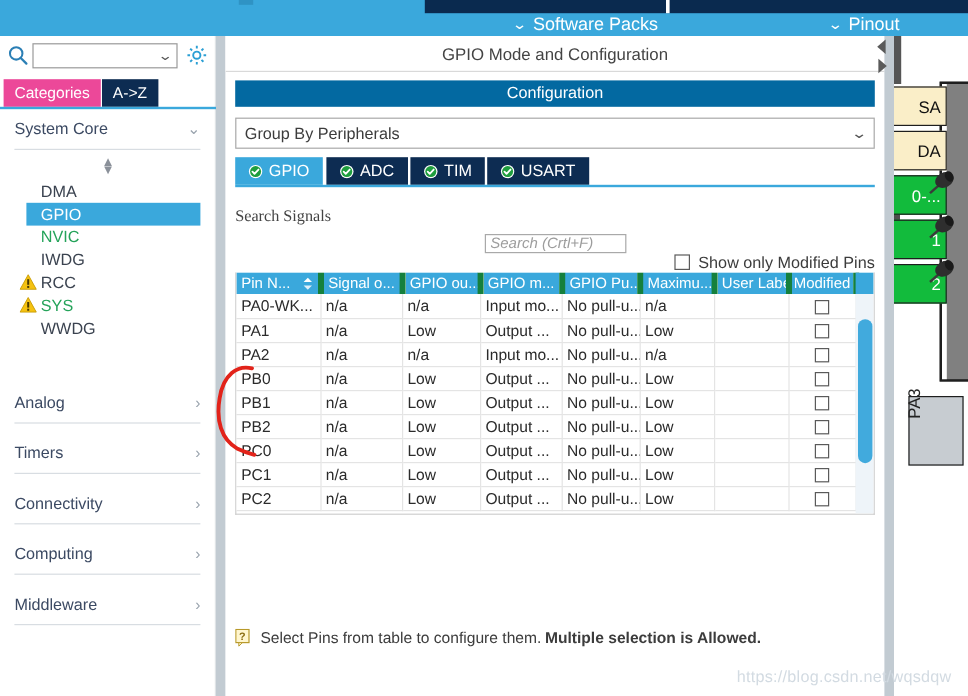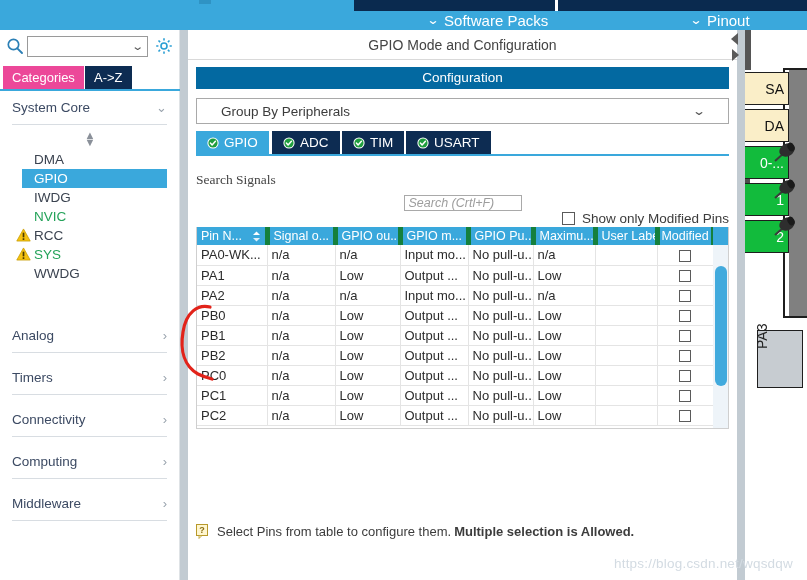--- a/index.html
+++ b/index.html
@@ -115,21 +115,21 @@
     font-size: 14px; color: #444; background: #ffffff;
     border-bottom: 1px solid #d9d9d9;
   }
   .cfg-wrap { padding: 7px 8px 0 8px; }
   .cfg-header {
     background: #0369a1; color: #ffffff; height: 22px; line-height: 22px;
     text-align: center; font-size: 13.5px;
   }
   .group-select {
     margin-top: 9px; height: 26px; border: 1px solid #a9a9a9; background: #fff;
-    display: flex; align-items: center; padding: 0 24px;
+    display: flex; align-items: center; padding: 0 7px;
     font-size: 13.5px; color: #3c3c3c; cursor: pointer;
   }
   .group-select .lbl { flex: 1 1 auto; }
   .group-select .chev { color: #555; font-size: 12px; transform: scaleX(1.4); }
 
   .peri-tabs { margin-top: 7px; height: 23px; position: relative; }
   .ptab {
     position: absolute; top: 0; height: 23px;
     display: flex; align-items: center; gap: 5px;
     padding: 0 11px; font-size: 13.5px; color: #ffffff;
@@ -296,25 +296,25 @@
         <div class="spinner-mark">
           <span class="up">▲</span><span>▼</span>
         </div>
         <div class="periph-list">
           <div class="periph">
             <span>DMA</span>
           </div>
           <div class="periph selected">
             <span>GPIO</span>
           </div>
+          <div class="periph green">
+            <span>NVIC</span>
+          </div>
           <div class="periph">
             <span>IWDG</span>
-          </div>
-          <div class="periph green">
-            <span>NVIC</span>
           </div>
           <div class="periph">
             <svg class="warn-icon" viewBox="0 0 16 15">
               <polygon points="8,1 15.2,14 0.8,14" fill="#f5c211" stroke="#c79a00" stroke-width="0.8"></polygon>
               <rect x="7.1" y="5" width="1.8" height="5" fill="#4a3a00"></rect>
               <rect x="7.1" y="11" width="1.8" height="1.8" fill="#4a3a00"></rect>
             </svg>
             <span>RCC</span>
           </div>
           <div class="periph green warned">

